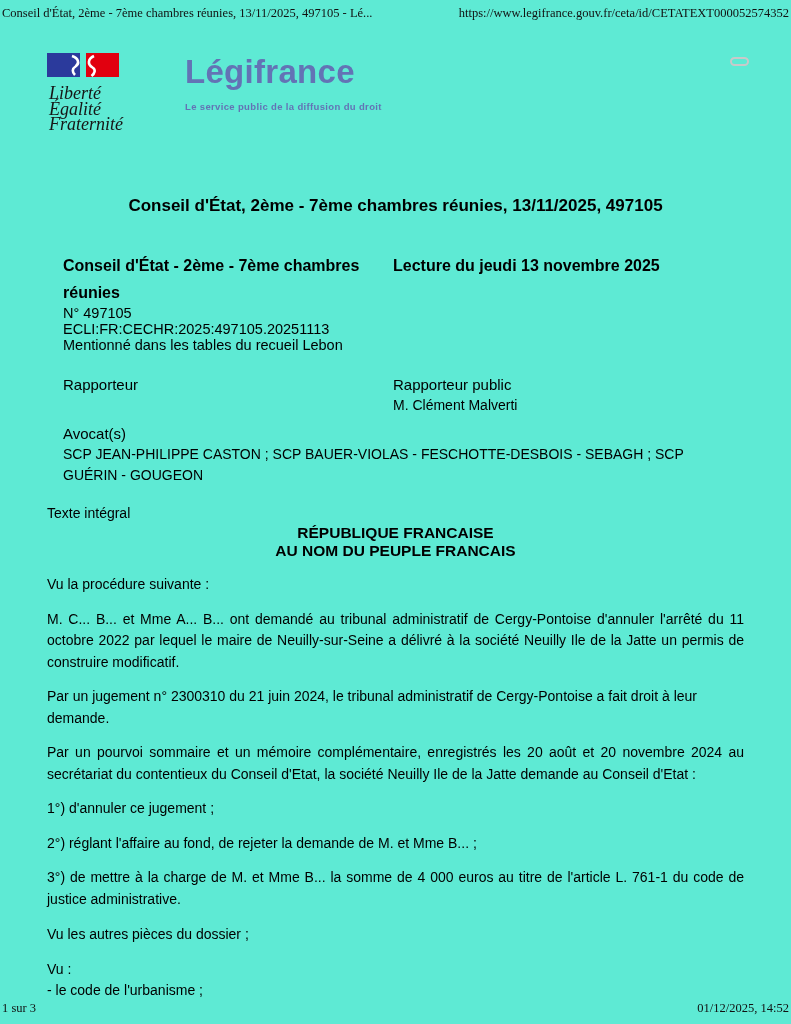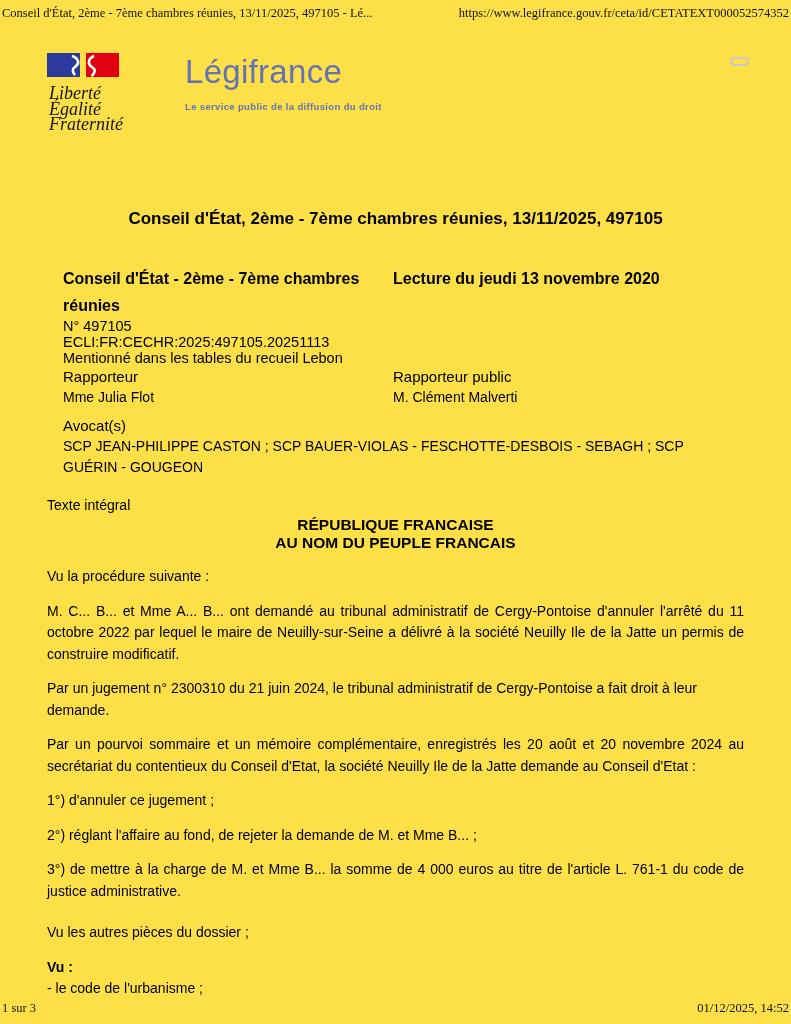--- a/index.html
+++ b/index.html
@@ -1,20 +1,20 @@
 <!DOCTYPE html>
 <html><head>
 <meta charset="utf-8">
 <style>
   * { margin:0; padding:0; box-sizing:border-box; }
   html,body { background:#e8e8e8; }
   .page {
     position:relative;
     width:791px; height:1024px;
-    background:#fde047;
+    background:#5eead4;
     font-family:"Liberation Sans", sans-serif;
     color:#000;
     overflow:hidden;
     margin:0 auto;
   }
   
   .print-header, .print-footer {
     position:absolute; left:2px; right:2px;
     display:flex; justify-content:space-between;
     font-family:"Liberation Serif", serif;
@@ -35,51 +35,51 @@
   .content { position:absolute; top:50px; left:47px; right:47px; }
 
   
   .branding { display:flex; align-items:flex-start; height:115px; }
   .rf-block { width:138px; }
   .rf-flag { display:block; margin:2px 0 4px 0; }
   .rf-name { font-size:21px; font-weight:bold; line-height:23px; letter-spacing:0.2px; color:#161616; }
   .rf-motto { margin-top:7px; margin-left:2px; font-family:"Liberation Serif", serif;
               font-style:italic; font-size:18px; line-height:15.5px; color:#161616; }
   .lf-block { padding-top:3px; }
-  .lf-wordmark { font-size:33px; font-weight:normal; letter-spacing:0.3px; }
+  .lf-wordmark { font-size:33px; font-weight:bold; letter-spacing:0.3px; }
   .lf-tagline { margin-top:10px; font-size:9.5px; letter-spacing:0.35px; font-weight:bold; }
 
   
   .decision-title {
-    margin-top:44px; text-align:center;
+    margin-top:31px; text-align:center;
     font-size:17px; font-weight:bold;
   }
 
   
   .meta { margin-top:36px; margin-left:16px; }
-  .meta-grid { display:grid; grid-template-columns:330px 1fr; }
+  .meta-grid { display:grid; grid-template-columns:330px 1fr;margin-top:21px; }
   .meta-court, .meta-date { font-size:16px; font-weight:bold; line-height:27px; }
   .meta-refs { font-size:14.5px; line-height:15.5px; }
   .meta-refs div { padding-bottom:0.5px; }
   .meta-rapporteurs { }
   .meta-label { font-size:15px; line-height:20px; }
   .meta-value { font-size:14px; line-height:20px; }
   .meta-avocats { margin-top:9px; }
   .meta-avocats .meta-value { line-height:20.5px; padding-right:30px; }
 
   
   .section-title { margin-top:17px; font-size:14px; line-height:22px; }
   .center-heading { text-align:center; font-weight:bold; font-size:15.5px; line-height:17.5px; }
 
   .body-text { margin-top:15px; font-size:14px; line-height:21.5px; }
   .body-text p { margin-bottom:13px; }
   .body-text p.justify { text-align:justify; }
-  .body-text p.gap-before { margin-top:20px; }
+  .body-text p.gap-before { margin-top:14px; }
   .body-text p.tight { margin-bottom:0; }
-  .body-text p.small-gap-before { margin-top:7px;font-weight:bold; }
+  .body-text p.small-gap-before { margin-top:7px; }
 </style>
 </head>
 <body>
 
 <div class="page">
 
   <div class="print-header">
     <span class="ph-title">Conseil d'État, 2ème - 7ème chambres réunies, 13/11/2025, 497105 - Lé...</span>
     <span class="ph-url">https://www.legifrance.gouv.fr/ceta/id/CETATEXT000052574352</span>
   </div>
@@ -106,31 +106,30 @@
         <div class="lf-wordmark">Légifrance</div>
         <div class="lf-tagline">Le service public de la diffusion du droit</div>
       </div>
     </div>
 
     <h1 class="decision-title">Conseil d'État, 2ème - 7ème chambres réunies, 13/11/2025, 497105</h1>
 
     <div class="meta">
       <div class="meta-grid">
         <div class="meta-court">Conseil d'État - 2ème - 7ème chambres réunies</div>
-        <div class="meta-date">Lecture du jeudi 13 novembre 2020</div>
+        <div class="meta-date">Lecture du jeudi 13 novembre 2025</div>
       </div>
       <div class="meta-refs">
         <div>N° 497105</div>
         <div>ECLI:FR:CECHR:2025:497105.20251113</div>
         <div>Mentionné dans les tables du recueil Lebon</div>
       </div>
       <div class="meta-grid meta-rapporteurs">
         <div>
           <div class="meta-label">Rapporteur</div>
-          <div class="meta-value">Mme Julia Flot</div>
         </div>
         <div>
           <div class="meta-label">Rapporteur public</div>
           <div class="meta-value">M. Clément Malverti</div>
         </div>
       </div>
       <div class="meta-avocats">
         <div class="meta-label">Avocat(s)</div>
         <div class="meta-value">SCP JEAN-PHILIPPE CASTON ; SCP BAUER-VIOLAS - FESCHOTTE-DESBOIS - SEBAGH ; SCP GUÉRIN - GOUGEON</div>
       </div>

